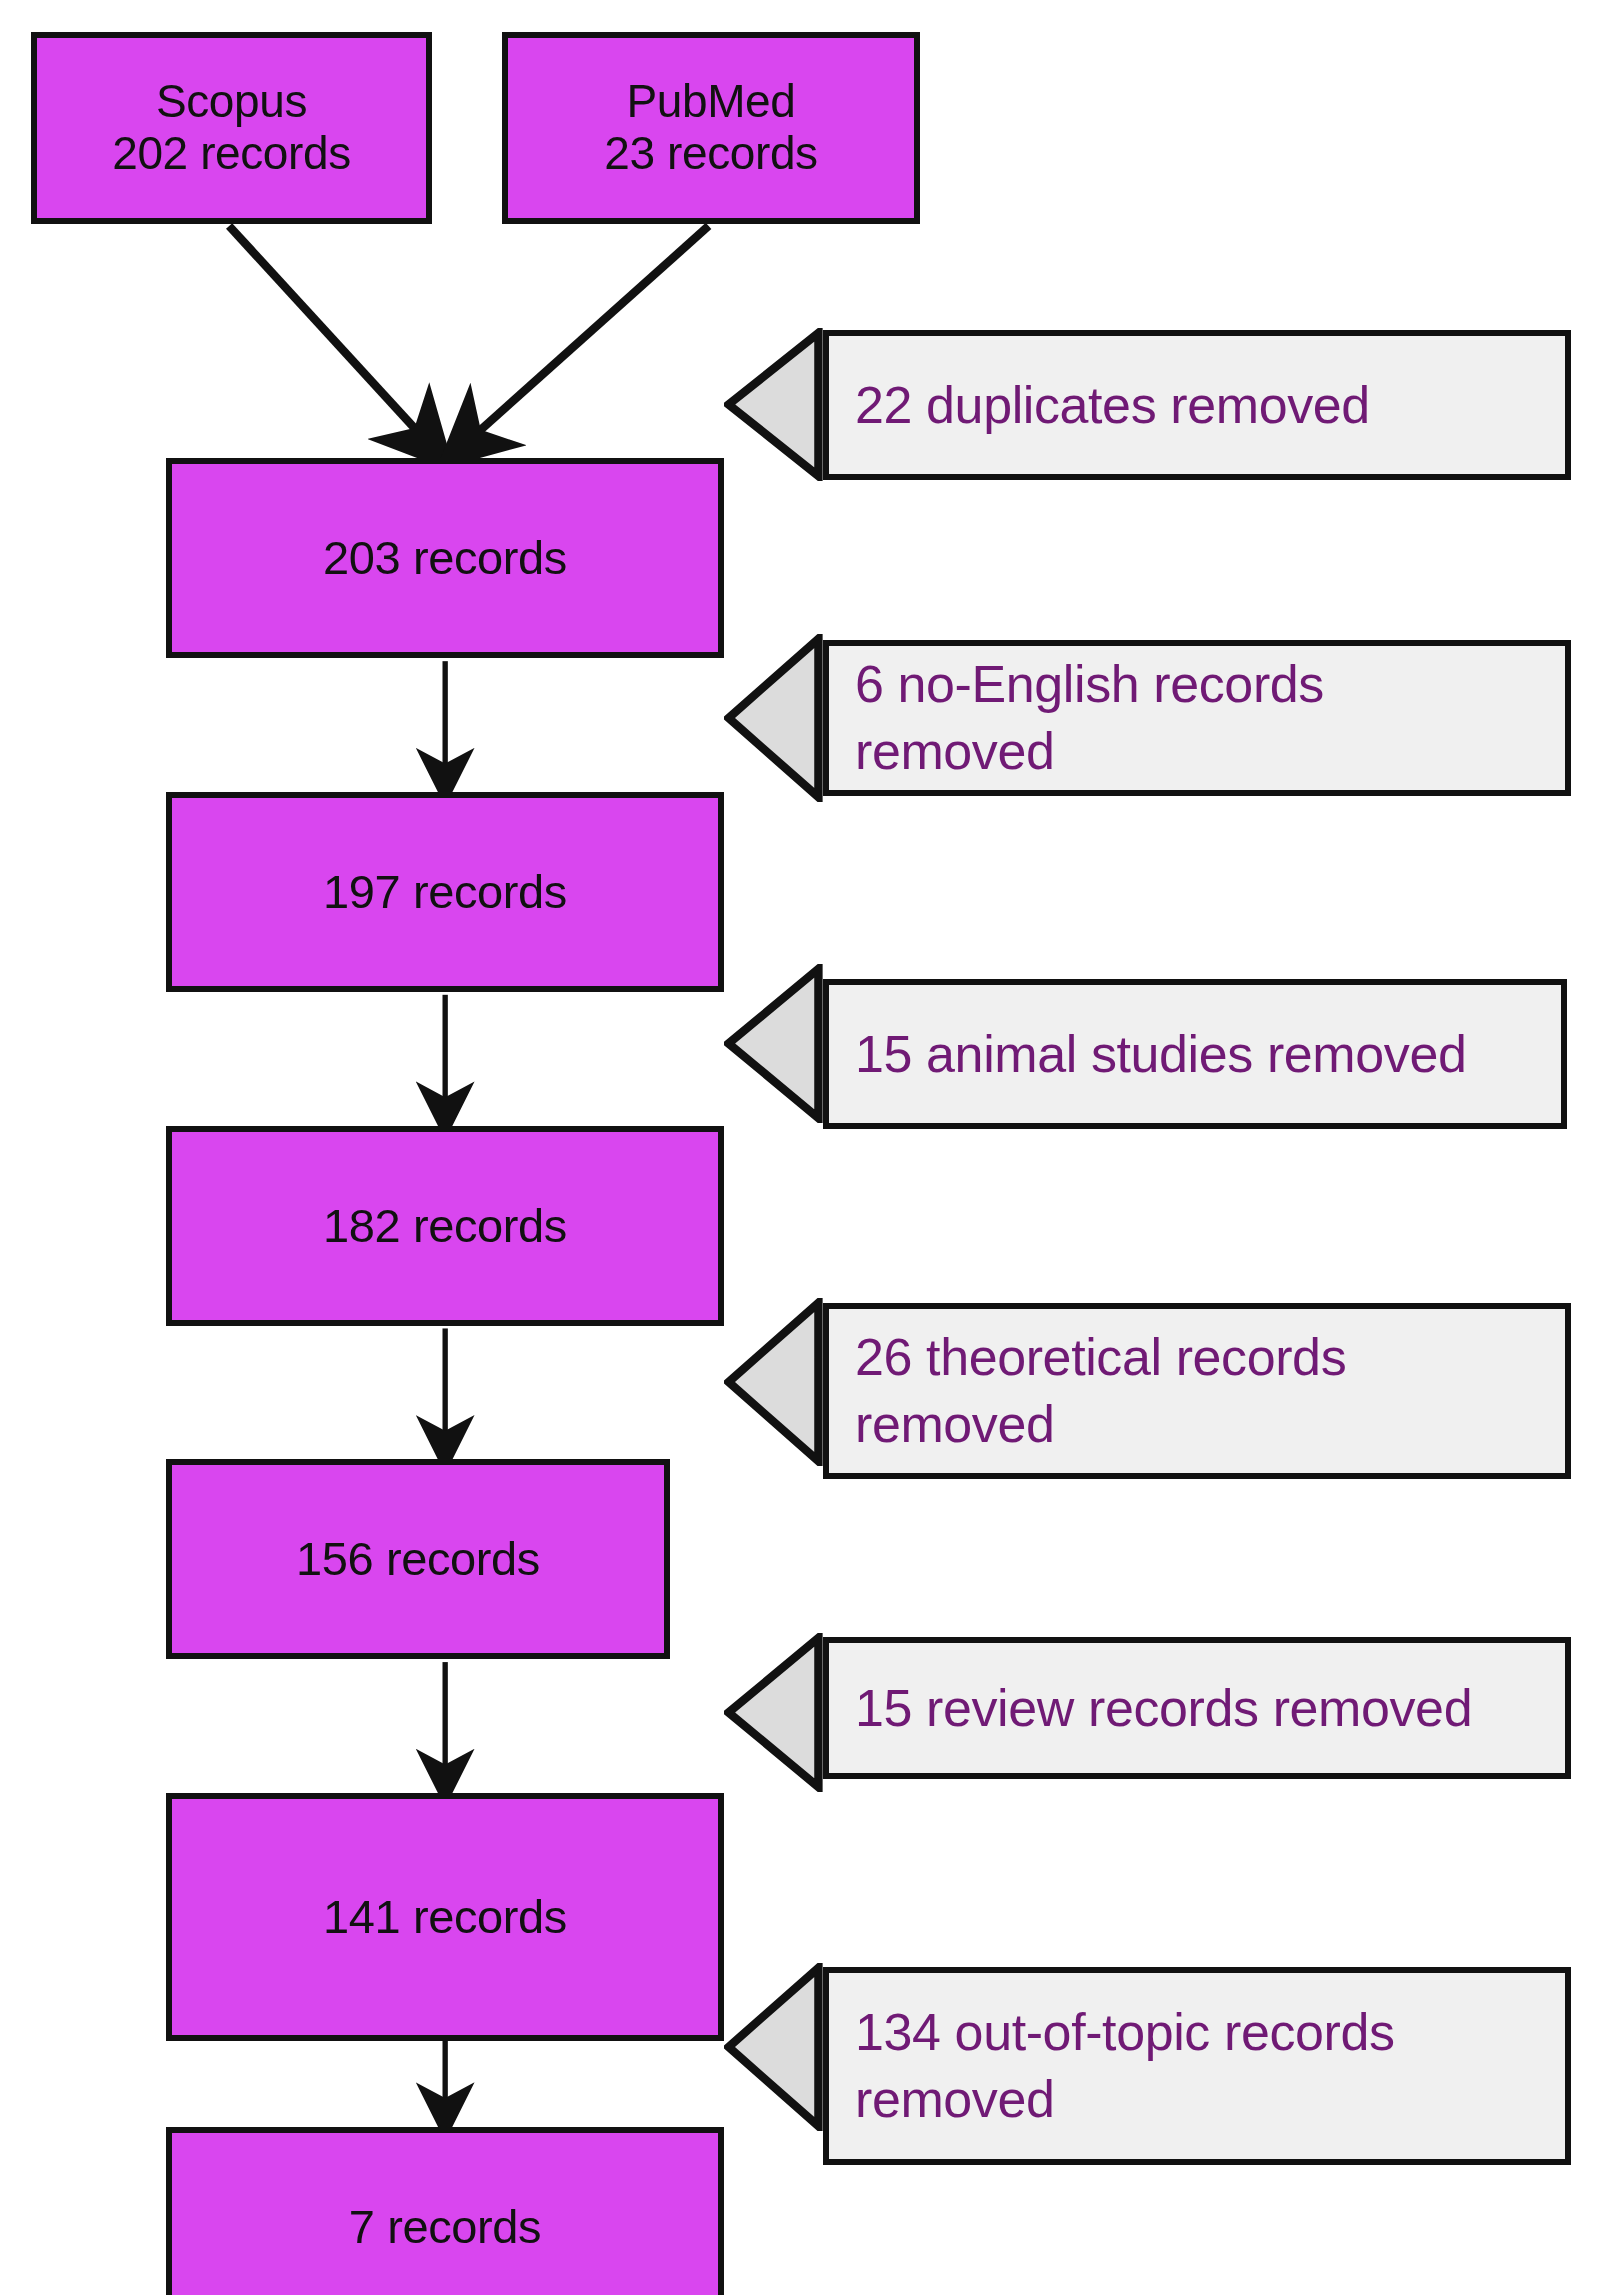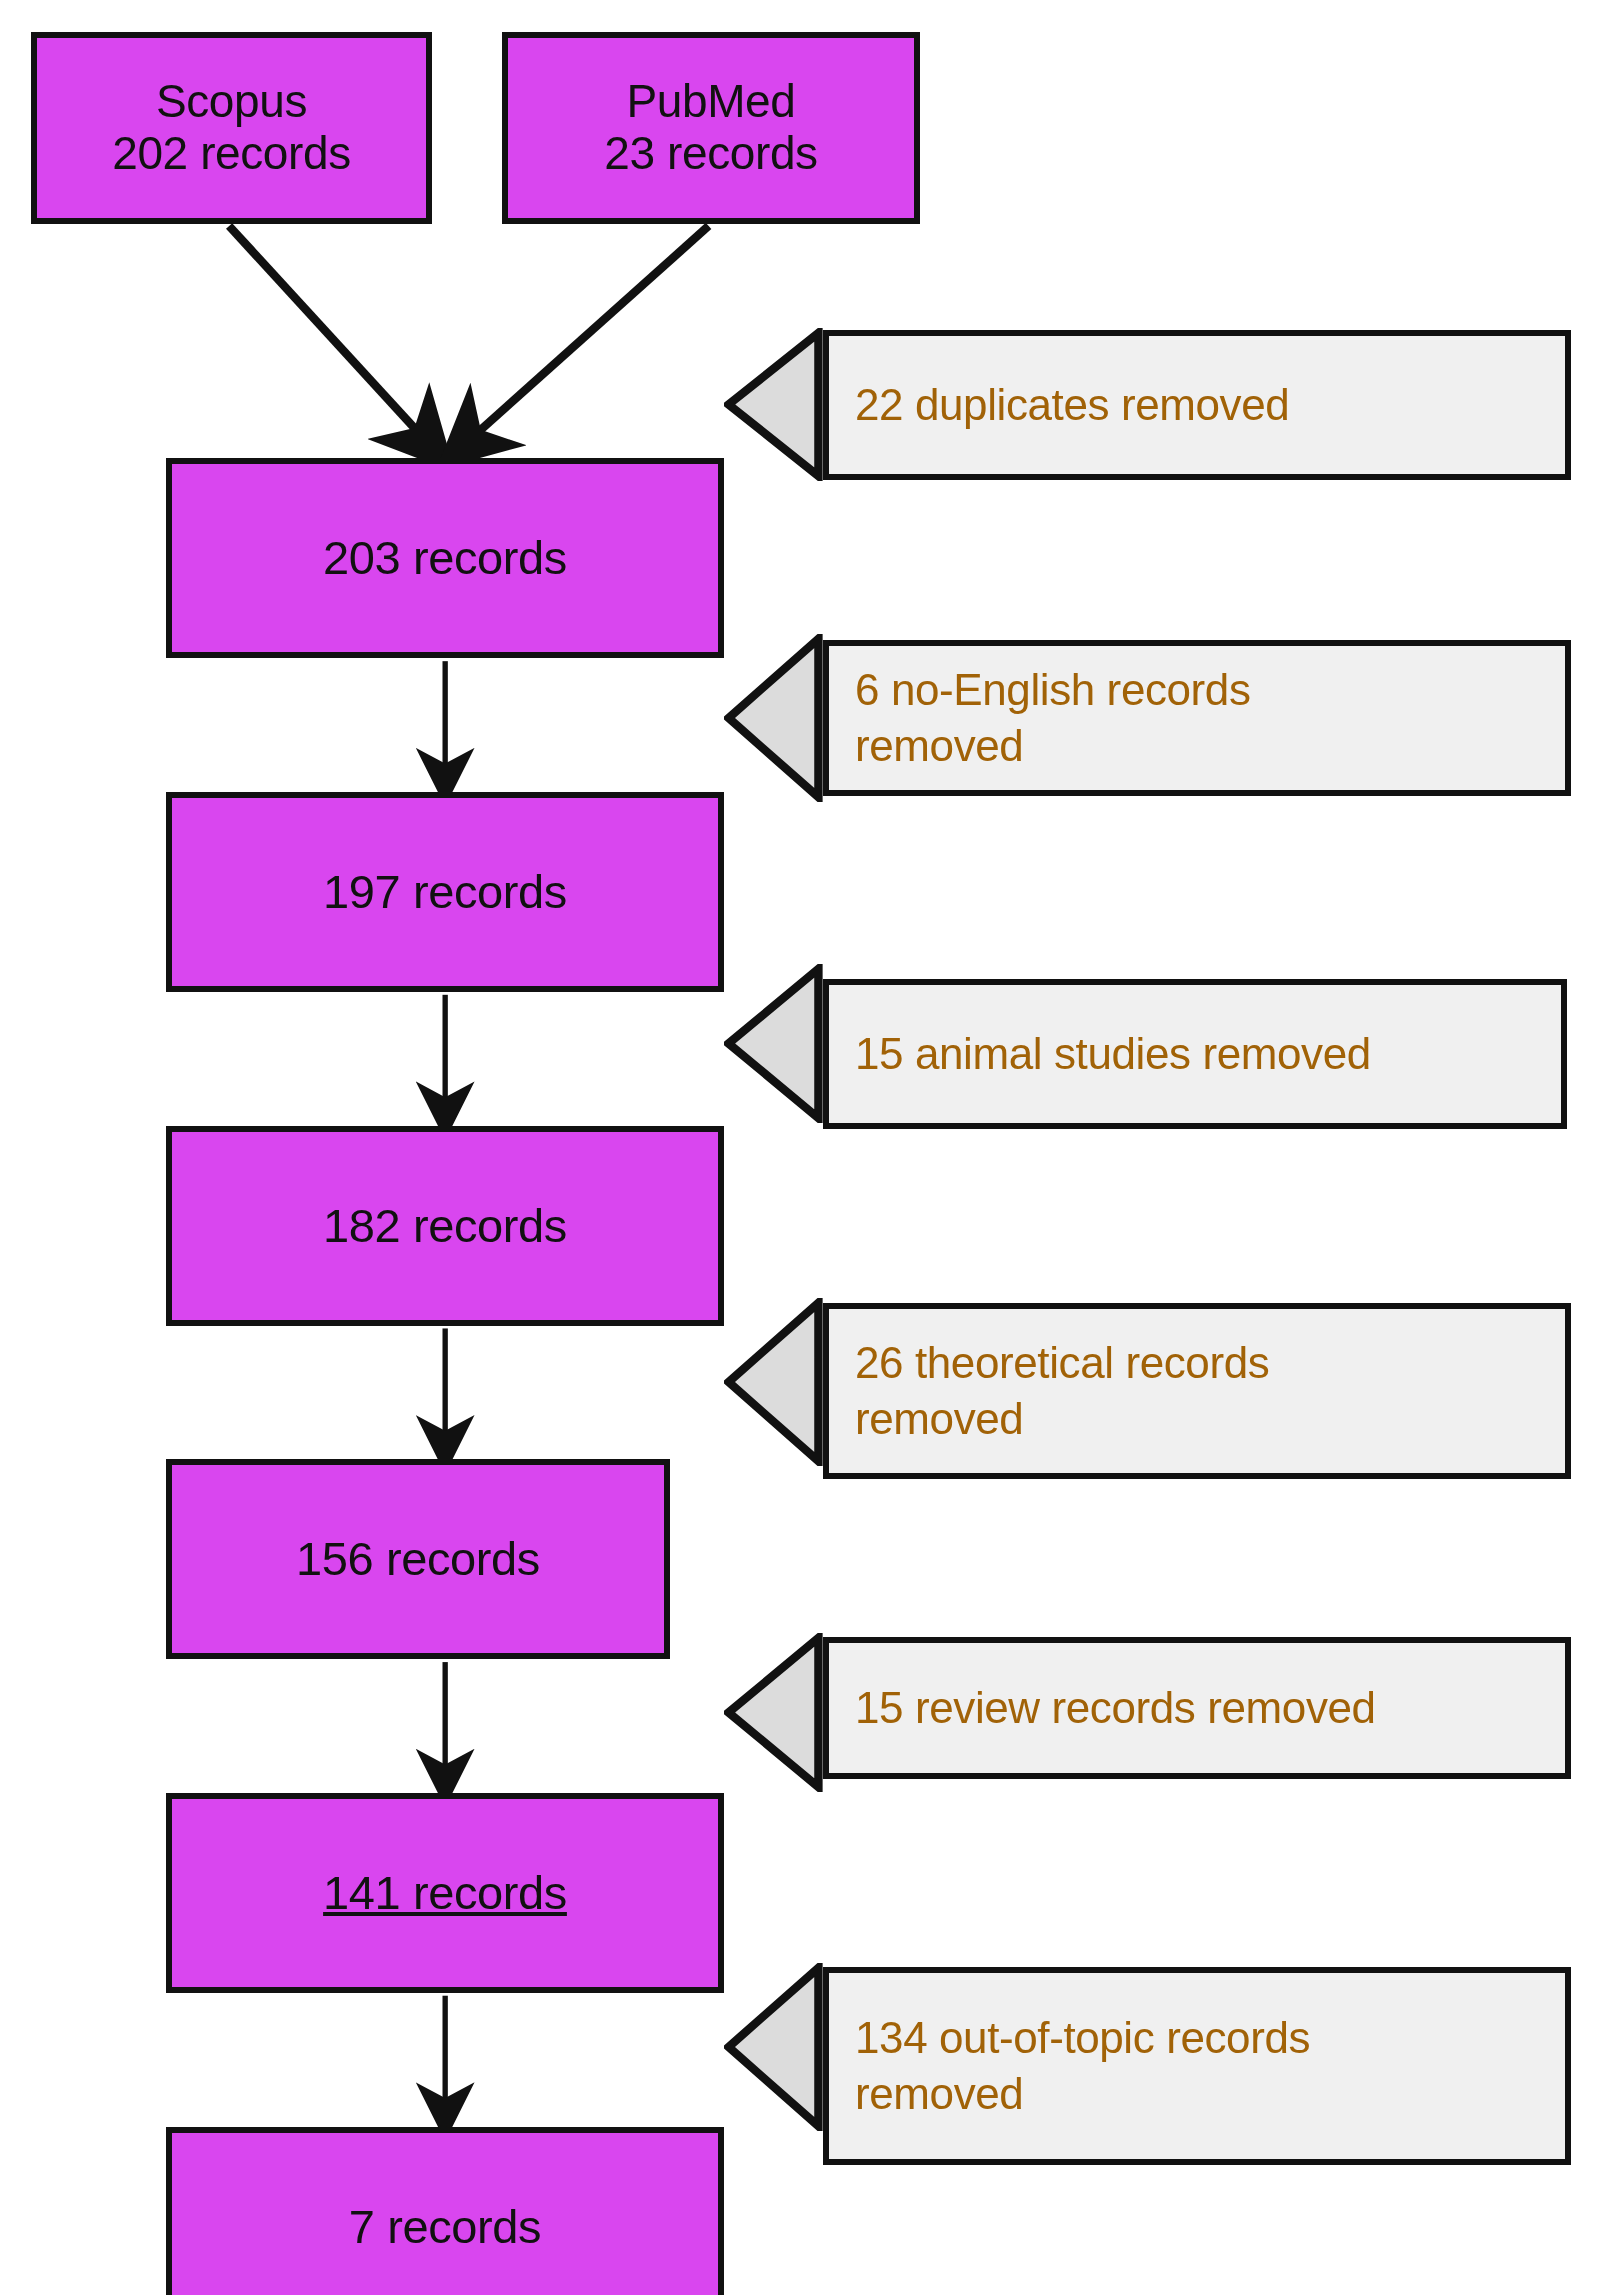--- a/index.html
+++ b/index.html
@@ -48,22 +48,22 @@
   
   .callout-box {
     position: absolute;
     box-sizing: border-box;
     background: #f0f0f0;
     border: 6.9px solid #111111;
     display: flex;
     align-items: center;
     justify-content: flex-start;
     text-align: left;
-    color: #a16207;
-    font-size: 44px;
+    color: #701a75;
+    font-size: 52px;
     line-height: 1.28;
     letter-spacing: -0.4px;
     padding: 4.6px 7.6px 4.6px 26px;
     white-space: pre-line;
     z-index: 3;
   }
   
   .pointer {
     position: absolute;
     z-index: 2;
@@ -128,21 +128,21 @@
   </div>
 
   <div class="node-box" style="left:166px; top:1126px; width:558px; height:200px;">
     <span>182 records</span>
   </div>
 
   <div class="node-box" style="left:166px; top:1459px; width:504px; height:200px;">
     <span>156 records</span>
   </div>
 
-  <div class="node-box" style="left:166px; top:1793px; width:558px; height:200px;text-decoration:underline;">
+  <div class="node-box" style="left:166px; top:1793px; width:558px; height:248px;">
     <span>141 records</span>
   </div>
 
   <div class="node-box" style="left:166px; top:2127px; width:558px; height:200px;">
     <span>7 records</span>
   </div>
 
   <div class="pointer" style="left:724px; top:328px; width:99px; height:153px;">
     <svg width="99" height="153" viewBox="0 0 130 200">
       <polygon points="124,6 124,194 6,100" fill="#dcdcdc" stroke="#111111" stroke-width="11" stroke-linejoin="miter"></polygon>

